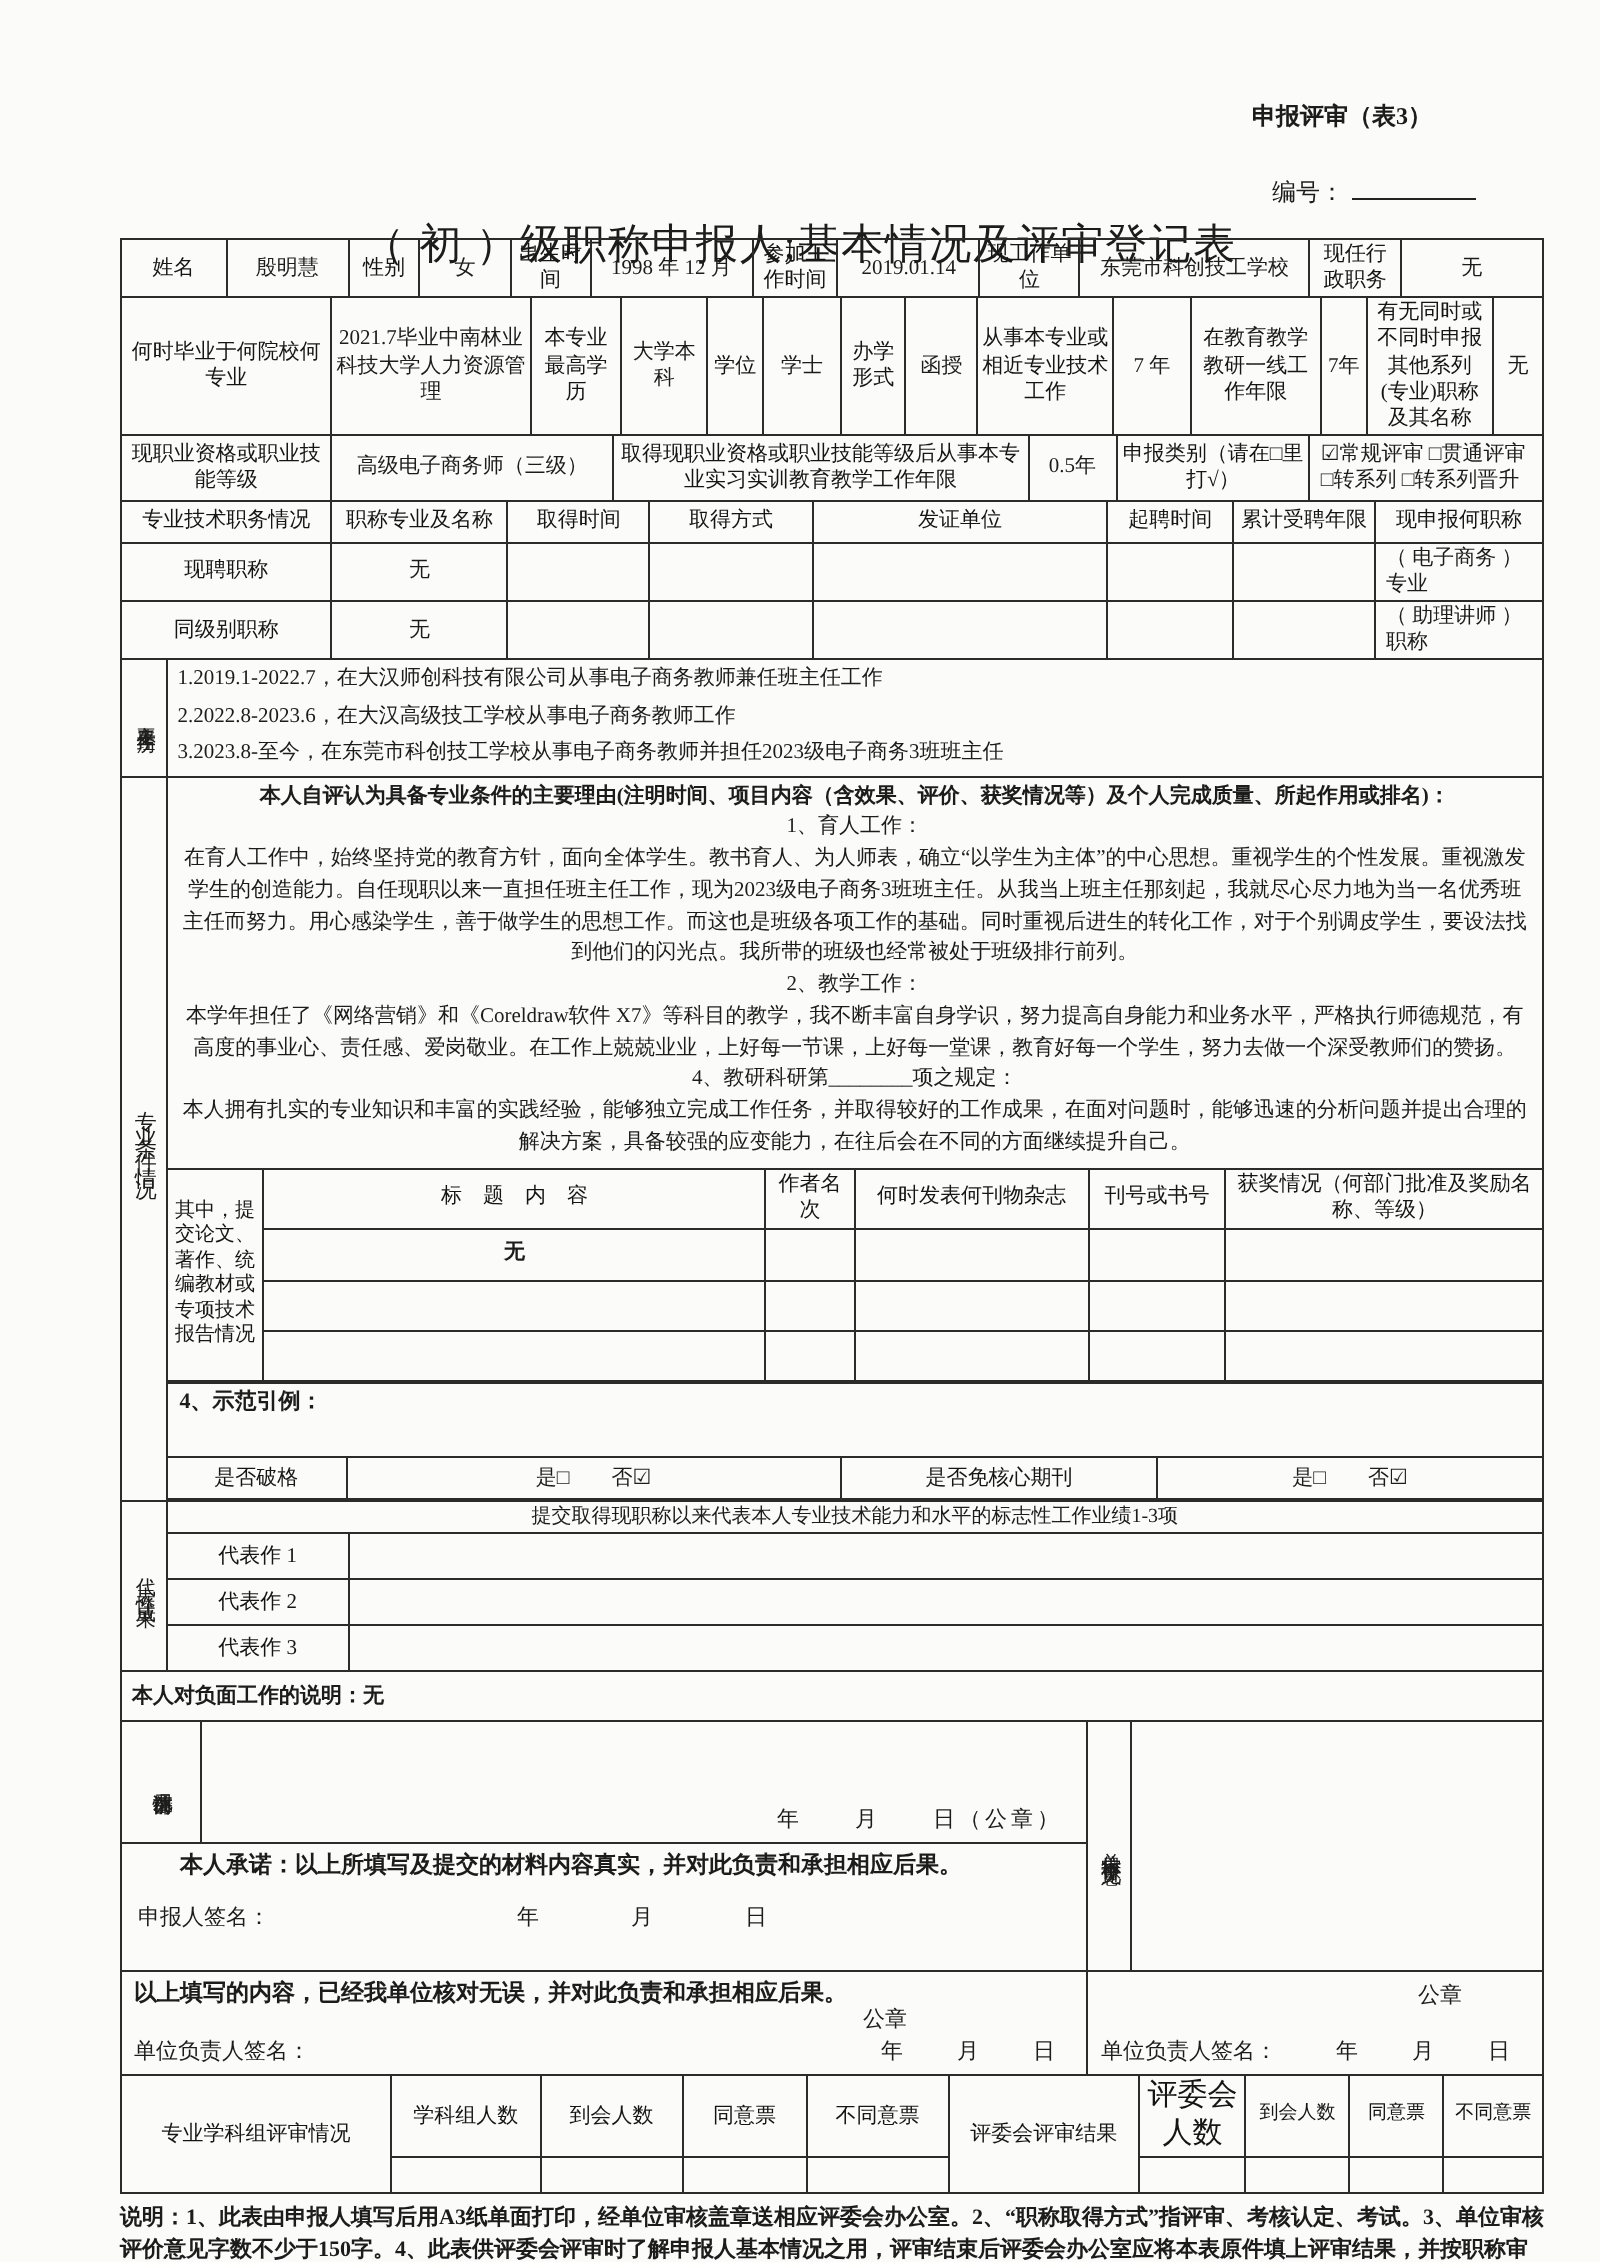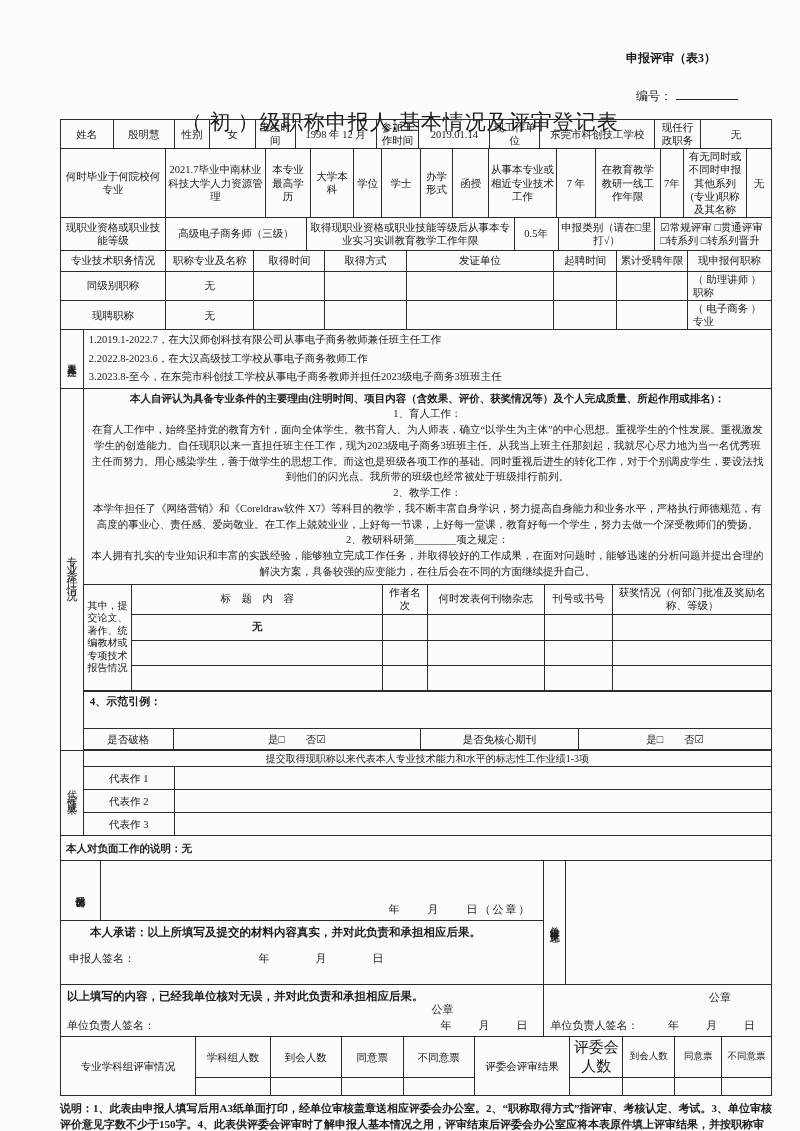--- a/index.html
+++ b/index.html
@@ -163,38 +163,38 @@
       <td class="lab">专业技术职务情况</td>
       <td class="lab">职称专业及名称</td>
       <td class="lab">取得时间</td>
       <td class="lab">取得方式</td>
       <td class="lab">发证单位</td>
       <td class="lab">起聘时间</td>
       <td class="lab">累计受聘年限</td>
       <td class="lab">现申报何职称</td>
     </tr>
     <tr style="height:23px">
+      <td class="lab">现聘职称</td>
+      <td>无</td>
+      <td></td>
+      <td></td>
+      <td></td>
+      <td></td>
+      <td></td>
+      <td class="lt">（ 电子商务 ）专业</td>
+    </tr>
+    <tr style="height:23px">
       <td class="lab">同级别职称</td>
       <td>无</td>
       <td></td>
       <td></td>
       <td></td>
       <td></td>
       <td></td>
       <td class="lt">（ 助理讲师 ）职称</td>
-    </tr>
-    <tr style="height:23px">
-      <td class="lab">现聘职称</td>
-      <td>无</td>
-      <td></td>
-      <td></td>
-      <td></td>
-      <td></td>
-      <td></td>
-      <td class="lt">（ 电子商务 ）专业</td>
     </tr>
   </tbody>
     </table>
 
   <table class="tbl">
     <colgroup>
         <col style="width:3.2%">
         <col>
       </colgroup>
     <tbody>
@@ -217,21 +217,21 @@
     <tbody>
         <tr>
       <td class="vcell"><div class="vlabel sp">专业条件情况</div></td>
       <td style="padding:0;">
         <div class="condtext">
           <p class="bold">本人自评认为具备专业条件的主要理由(注明时间、项目内容（含效果、评价、获奖情况等）及个人完成质量、所起作用或排名)：</p>
           <p>1、育人工作：</p>
           <p>在育人工作中，始终坚持党的教育方针，面向全体学生。教书育人、为人师表，确立“以学生为主体”的中心思想。重视学生的个性发展。重视激发学生的创造能力。自任现职以来一直担任班主任工作，现为2023级电子商务3班班主任。从我当上班主任那刻起，我就尽心尽力地为当一名优秀班主任而努力。用心感染学生，善于做学生的思想工作。而这也是班级各项工作的基础。同时重视后进生的转化工作，对于个别调皮学生，要设法找到他们的闪光点。我所带的班级也经常被处于班级排行前列。</p>
           <p>2、教学工作：</p>
           <p>本学年担任了《网络营销》和《Coreldraw软件 X7》等科目的教学，我不断丰富自身学识，努力提高自身能力和业务水平，严格执行师德规范，有高度的事业心、责任感、爱岗敬业。在工作上兢兢业业，上好每一节课，上好每一堂课，教育好每一个学生，努力去做一个深受教师们的赞扬。</p>
-          <p>2、教研科研第________项之规定：</p>
+          <p>4、教研科研第________项之规定：</p>
           <p>本人拥有扎实的专业知识和丰富的实践经验，能够独立完成工作任务，并取得较好的工作成果，在面对问题时，能够迅速的分析问题并提出合理的解决方案，具备较强的应变能力，在往后会在不同的方面继续提升自己。</p>
         </div>
         <table class="inner" style="border-top:1px solid #2b2b2b;">
           <colgroup>
                 <col style="width:7%">
                 <col style="width:36.5%">
                 <col style="width:6.5%">
                 <col style="width:17%">
                 <col style="width:10%">
                 <col style="width:23%">

